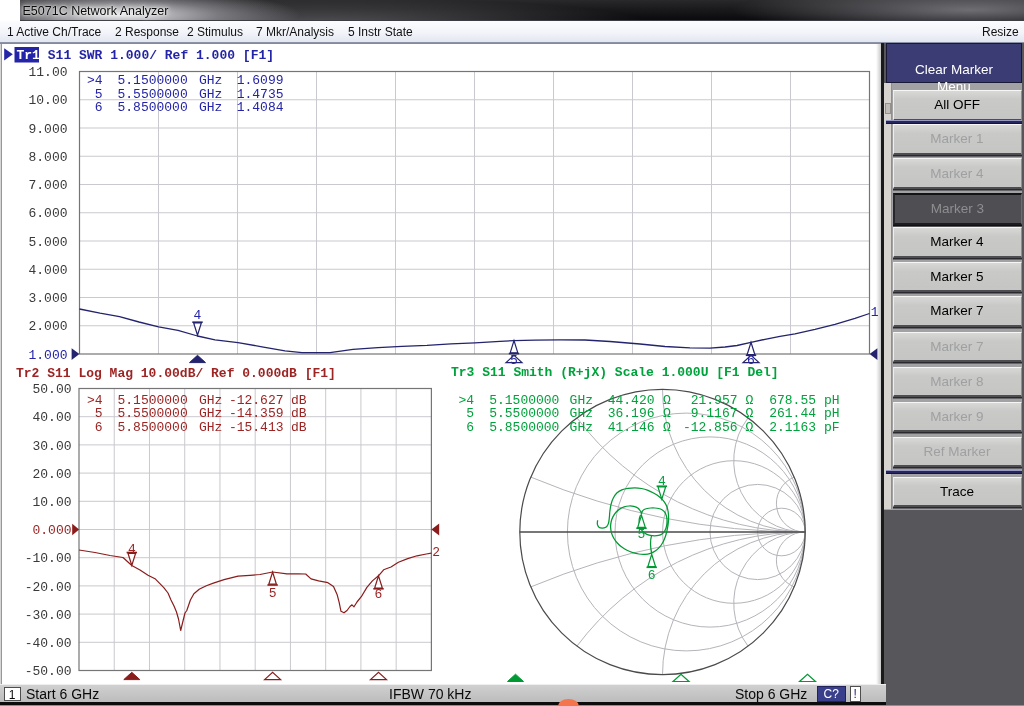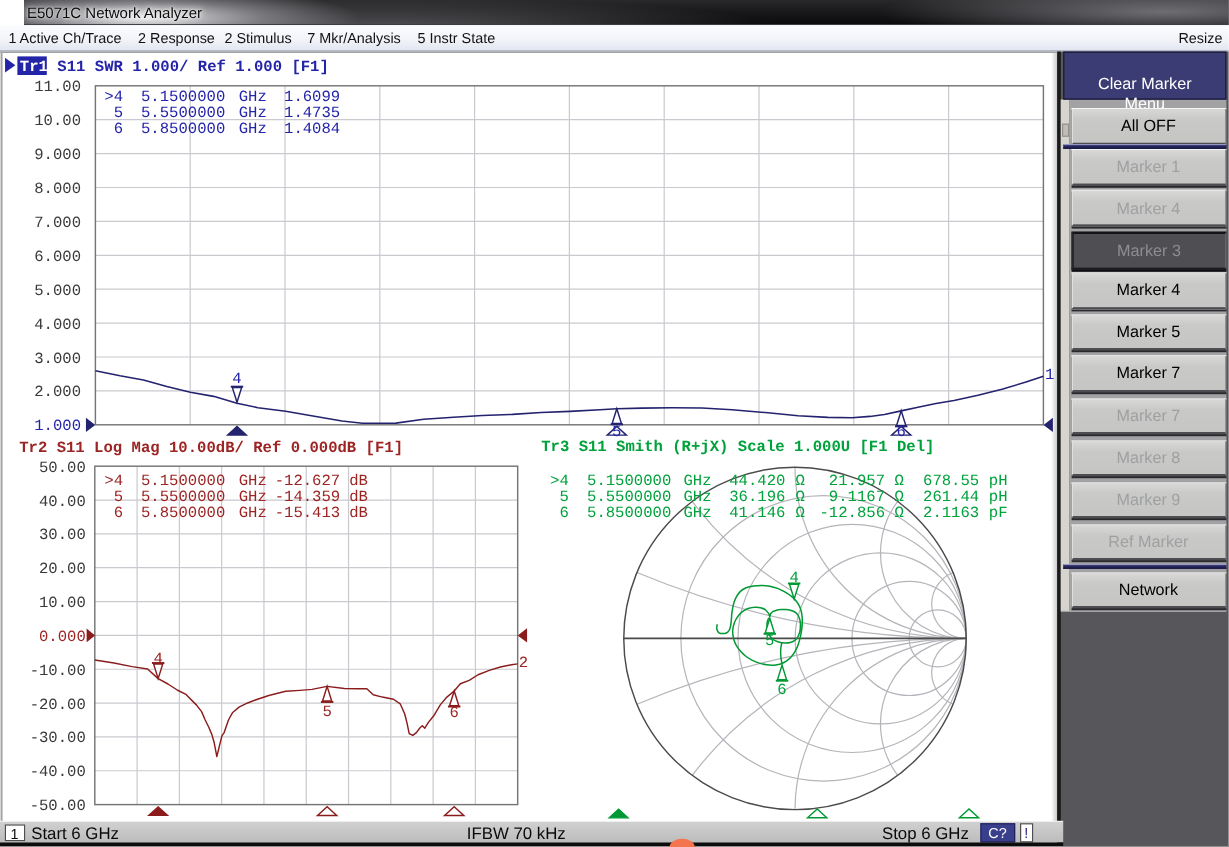--- a/index.html
+++ b/index.html
@@ -252,21 +252,21 @@
 <div class="btn dis" style="top:81.0px;height:30.5px">Marker 1</div>
 <div class="btn dis" style="top:115.4px;height:30.5px">Marker 4</div>
 <div class="btn prs" style="top:149.8px;height:32.0px">Marker 3</div>
 <div class="btn" style="top:184.2px;height:30.5px">Marker 4</div>
 <div class="btn" style="top:218.60000000000002px;height:30.5px">Marker 5</div>
 <div class="btn" style="top:253.0px;height:30.5px">Marker 7</div>
 <div class="btn dis" style="top:288.5px;height:30.5px">Marker 7</div>
 <div class="btn dis" style="top:323.5px;height:30.5px">Marker 8</div>
 <div class="btn dis" style="top:358.5px;height:30.5px">Marker 9</div>
 <div class="btn dis" style="top:393.5px;height:30.5px">Ref Marker</div>
-<div class="btn" style="top:433.5px;height:30.5px">Network</div>
+<div class="btn" style="top:433.5px;height:30.5px">Trace</div>
  <div class="sep" style="top:76.5px"></div>
  <div class="sep" style="top:427px"></div>
 </div>
 <div id="statusbar">
  <div class="sbox" style="left:3.5px;top:1.5px;width:17px;height:14.5px;font-size:12px;line-height:14px">1</div>
  <span style="position:absolute;left:26px;top:0.5px">Start 6 GHz</span>
  <span style="position:absolute;left:389px;top:0.5px">IFBW 70 kHz</span>
  <span style="position:absolute;left:735px;top:0.5px">Stop 6 GHz</span>
  <div style="position:absolute;left:816.5px;top:1px;width:29.5px;height:15.5px;background:#3a3f8c;border:1px solid #23235c;color:#fff;font-size:12px;text-align:center;line-height:14px">C?</div>
  <div class="sbox" style="left:849.5px;top:1px;width:11.5px;height:15.5px;font-size:12px;line-height:14px;color:#23237c">!</div>

